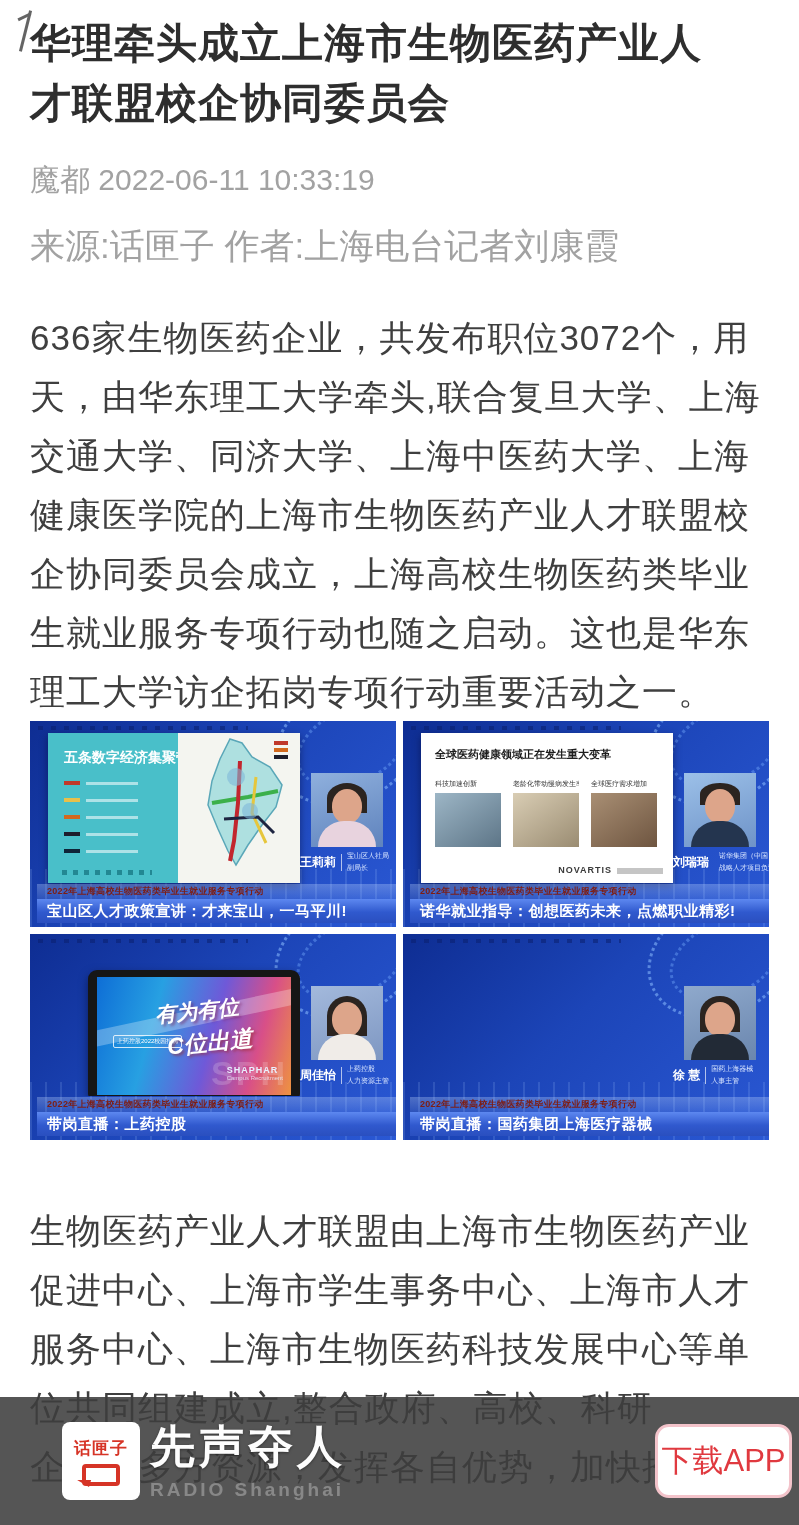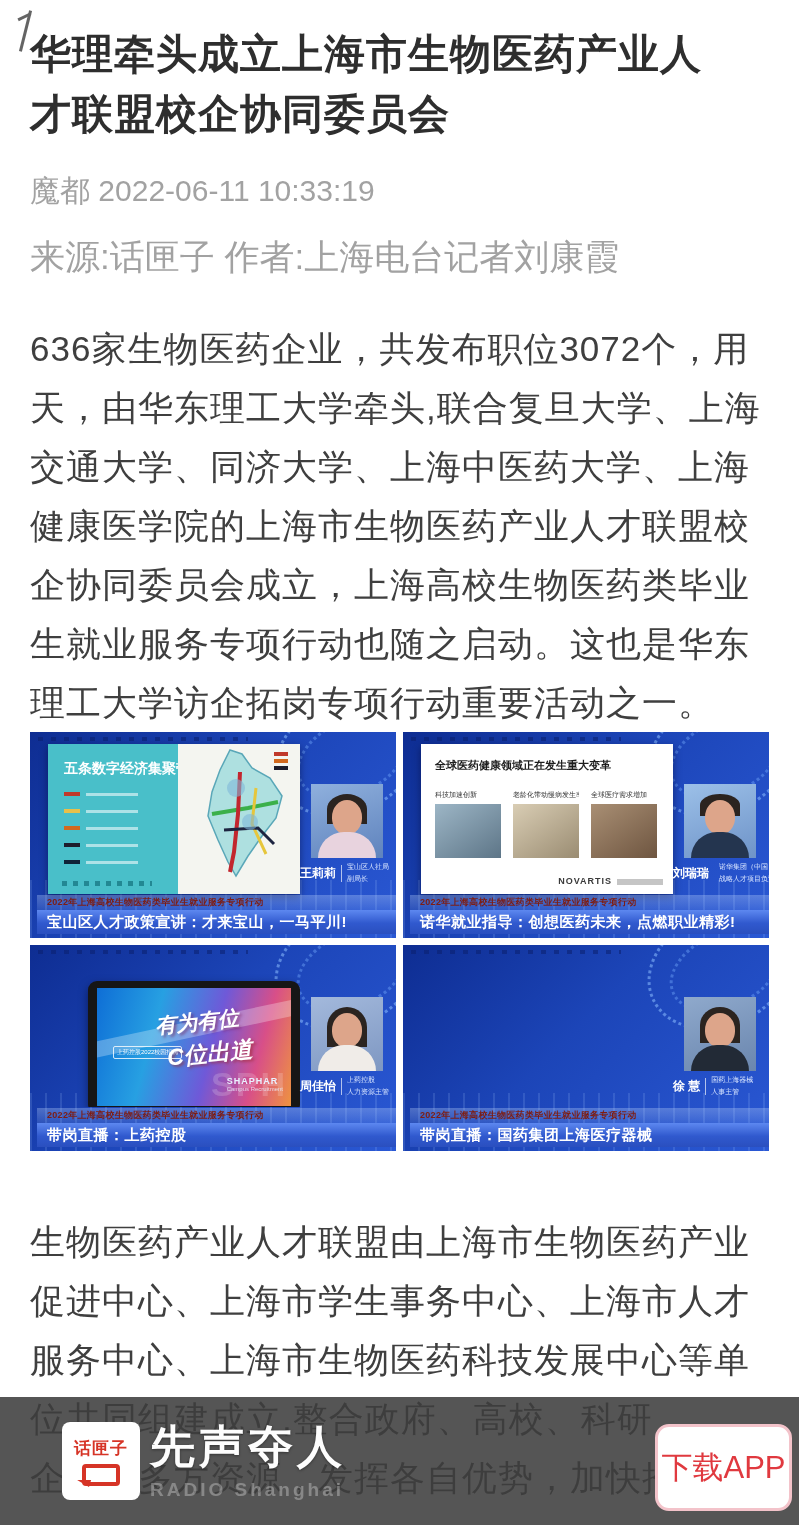--- a/index.html
+++ b/index.html
@@ -7,21 +7,21 @@
   .page {
     position:relative; width:799px; height:1525px; overflow:hidden;
     background:#fff; font-family:"Liberation Sans", sans-serif;
   }
   .corner-mark{ position:absolute; left:24px; top:10px; width:3px; height:42px;
     background:#4a4a4a; transform:rotate(14deg); opacity:.85; }
   .corner-mark::before{ content:""; position:absolute; left:-10px; top:6px; width:14px; height:3px;
     background:#4a4a4a; transform:rotate(-40deg); }
 
   .content { padding:0 30px; }
-  .title { padding-top:24px; font-size:41px; line-height:60px; font-weight:700;
+  .title { padding-top:13px; font-size:41px; line-height:60px; font-weight:700;
     color:#2e2e2e; letter-spacing:1px; }
   .meta   { margin-top:27px; font-size:30px; color:#a2a2a2; }
   .source { margin-top:22px; font-size:35px; color:#a2a2a2; }
 
   .para { margin-top:38px; font-size:35px; line-height:59px; color:#3f3f3f; letter-spacing:1px; }
   .para .ln { white-space:nowrap; }
   .para2 { margin-top:61px; }
 
   
   .grid { margin-top:0; display:grid; grid-template-columns:366px 366px; grid-gap:7px;
@@ -135,21 +135,21 @@
   .applogo .bubble{ position:relative; width:38px; height:22px;
     border:4px solid #d63426; border-radius:4px; }
   .applogo .bubble::after{ content:""; position:absolute; left:-4px; bottom:-12px;
     width:0; height:0; border:7px solid transparent; border-top-color:#d63426;
     transform:skewX(35deg); }
   .brand{ position:absolute; left:150px; top:20px; }
   .brand .b1{ font-size:45px; font-weight:700; color:#fdfdfd; letter-spacing:4px;
     text-shadow:0 1px 3px rgba(0,0,0,.4);text-align:right; }
   .brand .b2{ margin-top:2px; font-size:19px; font-weight:700; color:rgba(255,255,255,.30);
     letter-spacing:3px; }
-  .dlbtn{ position:absolute; left:655px; top:27px; width:137px; height:87px;
+  .dlbtn{ position:absolute; left:655px; top:27px; width:137px; height:74px;
     background:#fff; border:3px solid #f3c3ca; border-radius:14px;
     display:flex; align-items:center; justify-content:center;
     font-size:31px; color:#e0393f; cursor:pointer; }
 </style>
 </head>
 <body>
 
 <div class="page">
   <div class="corner-mark"></div>
 

